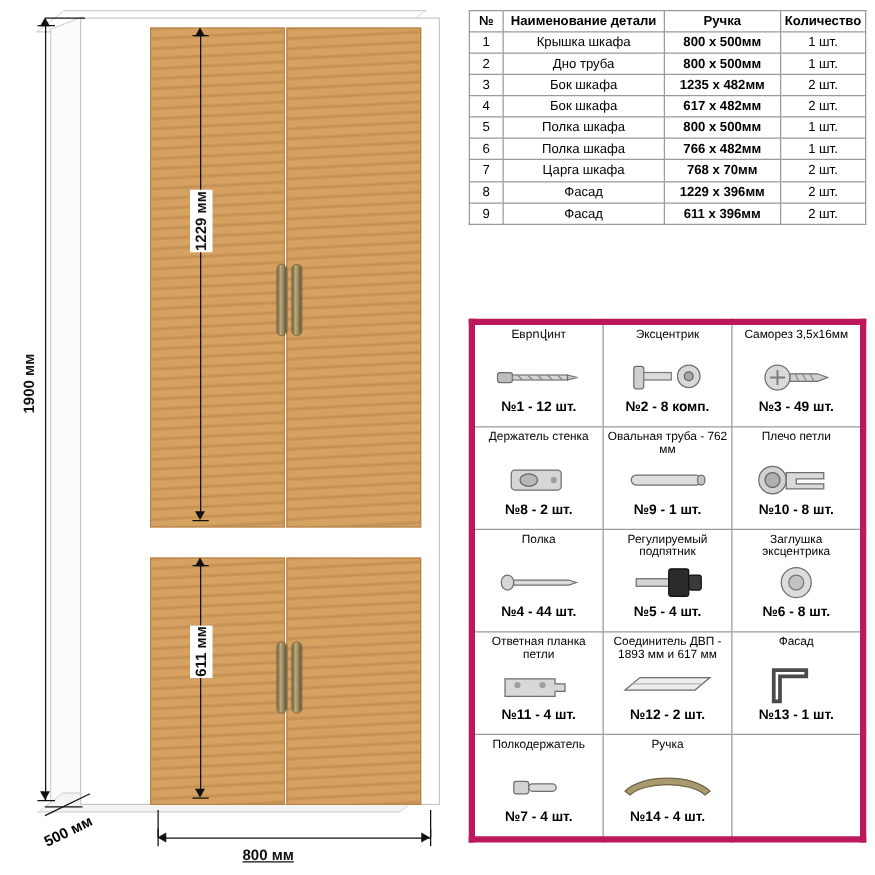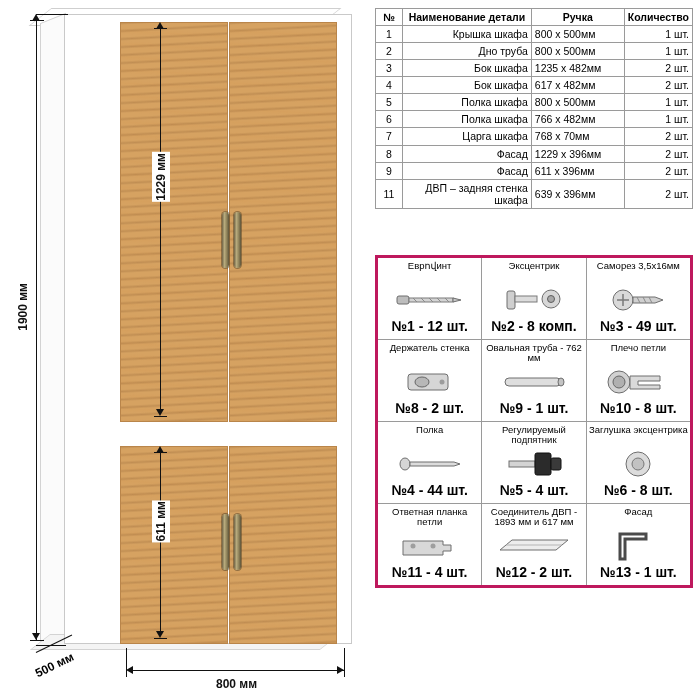--- a/index.html
+++ b/index.html
@@ -122,41 +122,41 @@
   .parts{
     position:absolute;left:375px;top:8px;width:318px;
     border:1px solid #9a9a9a;border-collapse:collapse;
     font-size:10.5px;background:#fff;
   }
   .parts td,.parts th{
     border:1px solid #9a9a9a;padding:2px 3px;line-height:1.15;
   }
   .parts th{font-weight:bold;text-align:center;font-size:10.5px;}
   .parts td.num{text-align:center;width:20px;}
-  .parts td.name{text-align:right;}
-  .parts td.size{width:86px;}
-  .parts td.qty{text-align:right;width:58px;}
+  .parts td.name{text-align:center;}
+  .parts td.size{text-align:center;width:86px;font-weight:bold;}
+  .parts td.qty{text-align:center;width:58px;}
 
   
   .hw{
     position:absolute;left:375px;top:255px;width:318px;
-    border:3px solid #be185d;border-collapse:collapse;background:#fff;
+    border:5px solid #be185d;border-collapse:collapse;background:#fff;
     table-layout:fixed;
   }
   .hw td{
     border:1px solid #9a9a9a;
     vertical-align:top;
     padding:3px 2px 2px;
     text-align:center;
     height:76px;
     width:33.33%;
   }
   .hw .hw-title{font-size:9.5px;line-height:1.1;font-weight:normal;min-height:22px;display:block;}
   .hw .hw-pic{height:34px;display:flex;align-items:center;justify-content:center;}
-  .hw .hw-code{font-size:14px;font-weight:bold;display:block;margin-top:1px;}
+  .hw .hw-code{font-size:11px;font-weight:bold;display:block;margin-top:1px;}
 
   svg{display:block;}
 </style>
 </head>
 <body>
 
 <div class="root">
 
   <div class="drawing">
 
@@ -207,21 +207,21 @@
     <div class="dimline h-line" style="left:154px;top:638px;width:13px;"></div>
     <div class="dimlabel vert" style="left:152px;top:500px;">611 мм</div>
 
     <div class="dimline h-line" style="left:132px;top:670px;width:212px;"></div>
     <div class="arrow left" style="left:126px;top:666px;"></div>
     <div class="arrow right" style="left:337px;top:666px;"></div>
     <div class="dimline v-line" style="left:126px;top:663px;height:14px;"></div>
     <div class="dimline v-line" style="left:344px;top:663px;height:14px;"></div>
     <div class="dimline v-line" style="left:126px;top:648px;height:22px;"></div>
     <div class="dimline v-line" style="left:344px;top:648px;height:22px;"></div>
-    <div class="dimlabel" style="left:214px;top:676px;">800 мм</div>
+    <div class="dimlabel" style="left:192px;top:676px;text-decoration:underline;">800 мм</div>
 
     <div class="diag"></div>
     <div class="lbl-500">500 мм</div>
   </div>
 
   <table class="parts">
     <thead>
       <tr>
         <th>№</th>
         <th>Наименование детали</th>
@@ -275,26 +275,20 @@
       <tr>
         <td class="num">8</td>
         <td class="name">Фасад</td>
         <td class="size">1229 x 396мм</td>
         <td class="qty">2 шт.</td>
       </tr>
       <tr>
         <td class="num">9</td>
         <td class="name">Фасад</td>
         <td class="size">611 x 396мм</td>
-        <td class="qty">2 шт.</td>
-      </tr>
-      <tr>
-        <td class="num">11</td>
-        <td class="name">ДВП – задняя стенка шкафа</td>
-        <td class="size">639 x 396мм</td>
         <td class="qty">2 шт.</td>
       </tr>
     </tbody>
   </table>
 
   <table class="hw">
     <tbody>
 
       <tr>
         <td>
@@ -430,16 +424,38 @@
           <span class="hw-title">Фасад</span>
           <span class="hw-pic">
             <svg width="60" height="34" viewBox="0 0 60 34">
                 <path d="M12 5 h26 v5 h-21 v20 h-5z" fill="none" stroke="#4a4a4a" stroke-width="3"></path>
               </svg>
           </span>
           <span class="hw-code">№13 - 1 шт.</span>
         </td>
       </tr>
 
+      <tr>
+        <td>
+          <span class="hw-title">Полкодержатель</span>
+          <span class="hw-pic">
+            <svg width="60" height="22" viewBox="0 0 60 22">
+                <rect x="10" y="6" width="12" height="10" rx="2" fill="#d2d2d2" stroke="#6e6e6e"></rect>
+                <rect x="22" y="8" width="22" height="6" rx="3" fill="#dcdcdc" stroke="#6e6e6e"></rect>
+              </svg>
+          </span>
+          <span class="hw-code">№7 - 4 шт.</span>
+        </td>
+        <td>
+          <span class="hw-title">Ручка</span>
+          <span class="hw-pic">
+            <svg width="80" height="26" viewBox="0 0 80 26">
+                <path d="M6 16 C20 2, 60 2, 74 16 L70 19 C58 8, 22 8, 10 19 Z" fill="#a89a6d" stroke="#6f6441"></path>
+              </svg>
+          </span>
+          <span class="hw-code">№14 - 4 шт.</span>
+        </td>
+        <td style="border-left:1px solid #9a9a9a;border-top:0;border-right:0;border-bottom:0;background:#fff;"></td>
+      </tr>
     </tbody>
   </table>
 
 </div>
 
 </body></html>

